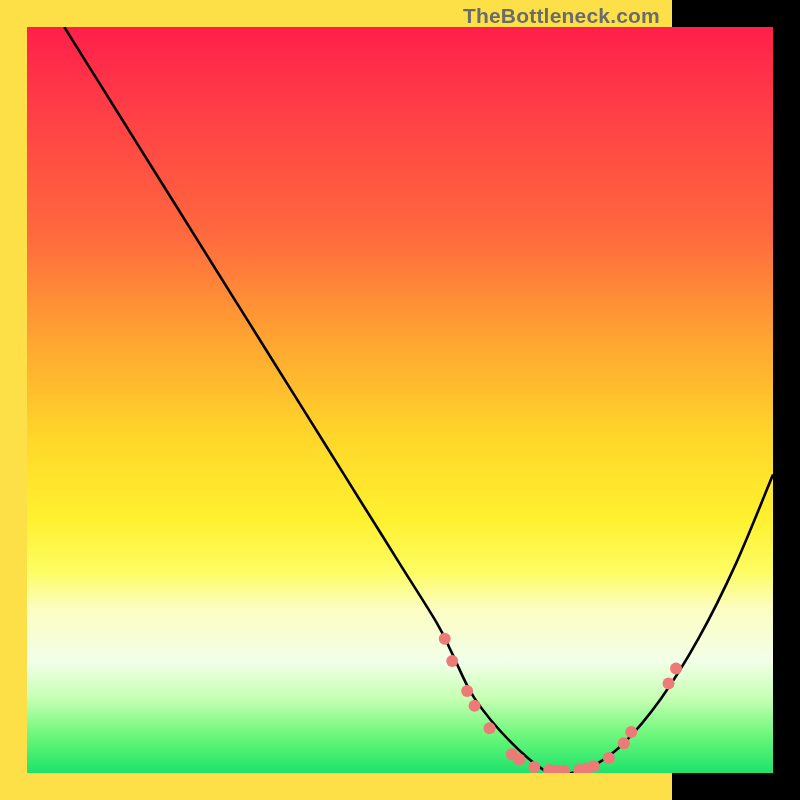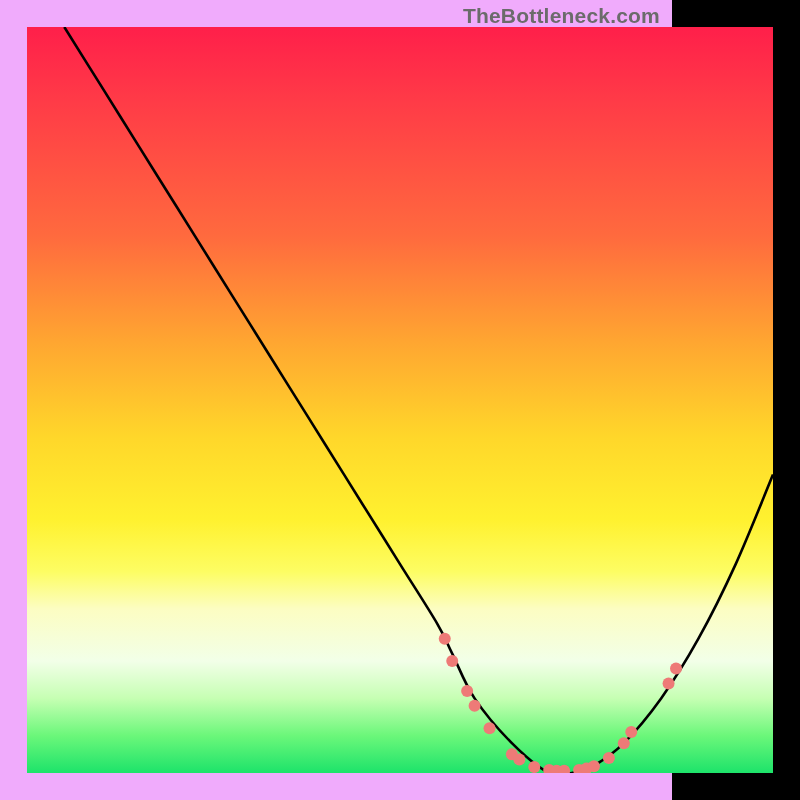--- a/index.html
+++ b/index.html
@@ -8,21 +8,21 @@
     width: 800px;
     height: 800px;
     background: #000;
     font-family: Arial, Helvetica, sans-serif;
     overflow: hidden;
   }
   .outer {
     position: relative;
     width: 672px;
     height: 800px;
-    background: #f0abfc;
+    background: #fde047;
   }
   .watermark {
     position: absolute;
     top: 4px;
     right: 12px;
     color: #6b6b6b;
     font-size: 21px;
     font-weight: 600;
     letter-spacing: 0.2px;
     z-index: 10;

